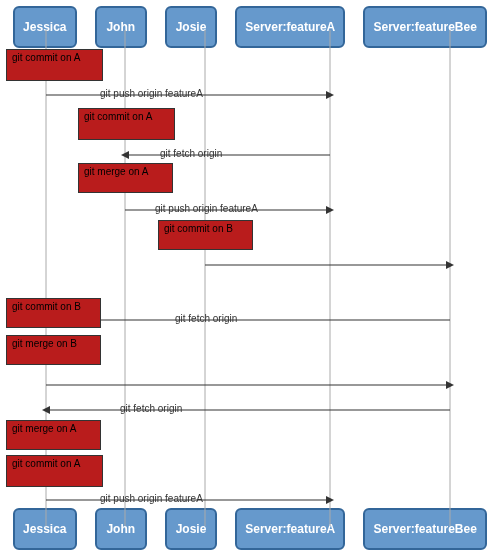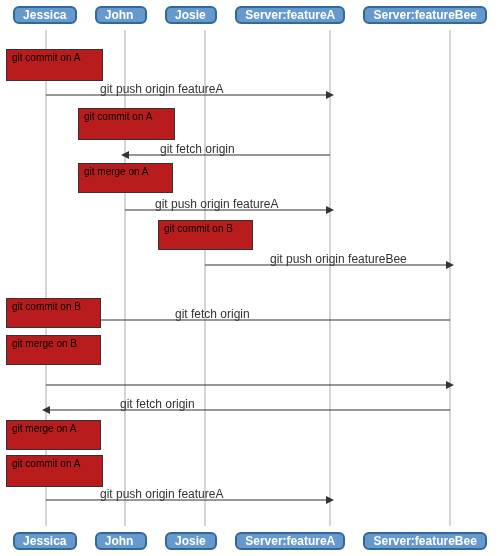--- a/index.html
+++ b/index.html
@@ -27,44 +27,45 @@
     }
     .actor-bar.top { top: 0; }
     .actor-bar.bottom { bottom: 0; }
     .actor-box {
       background: #6699cc;
       border: 2px solid #336699;
       border-radius: 6px;
       color: #fff;
       font-weight: bold;
       font-size: 12px;
-      padding: 0 8px;
-      text-align: left;
+      padding: 12px 8px;
+      text-align: center;
       min-width: 52px;
     }
     svg.lines {
       position: absolute;
       top: 0; left: 0;
       width: 500px;
       height: 556px;
       pointer-events: none;
     }
     .msg-box {
       position: absolute;
       background: #b91c1c;
       border: 1px solid #333;
       padding: 2px 5px;
       font-size: 10px;
       white-space: nowrap;
     }
     .msg-label {
       position: absolute;
-      font-size: 12px;
+      font-size: 10px;
       white-space: nowrap;
       color: #333;
+      margin-top: 6px;
     }
   </style>
 </head>
 <body>
 
 <div class="diagram">
 
   <div class="actor-bar top">
     <div class="actor-box">Jessica</div>
     <div class="actor-box">John</div>
@@ -114,21 +115,20 @@
     <line x1="450" y1="410" x2="50" y2="410" stroke="#333" stroke-width="1.2"></line>
     <polygon points="50,406 50,414 42,410" fill="#333"></polygon>
 
     <line x1="46" y1="500" x2="326" y2="500" stroke="#333" stroke-width="1.2"></line>
     <polygon points="326,496 326,504 334,500" fill="#333"></polygon>
   </svg>
 
   <div class="msg-label" style="left:100px; top:82px;">git push origin featureA</div>
   <div class="msg-label" style="left:160px; top:142px;">git fetch origin</div>
   <div class="msg-label" style="left:155px; top:197px;">git push origin featureA</div>
-  <div class="msg-label" style="left:270px; top:252px;">git push origin featureBee</div>
   <div class="msg-label" style="left:175px; top:307px;">git fetch origin</div>
   <div class="msg-label" style="left:120px; top:397px;">git fetch origin</div>
   <div class="msg-label" style="left:100px; top:487px;">git push origin featureA</div>
 
   <div class="msg-box" style="left:6px; top:49px; width:97px; height:32px;">git commit on A</div>
 
   <div class="msg-box" style="left:78px; top:108px; width:97px; height:32px;">git commit on A</div>
 
   <div class="msg-box" style="left:78px; top:163px; width:95px; height:30px;">git merge on A</div>
 

